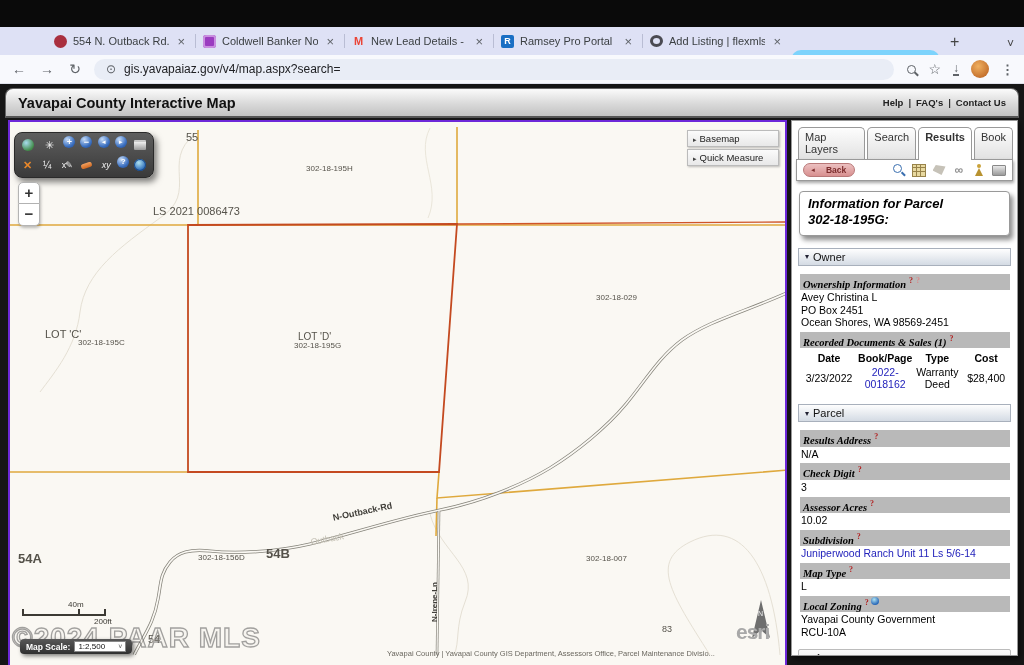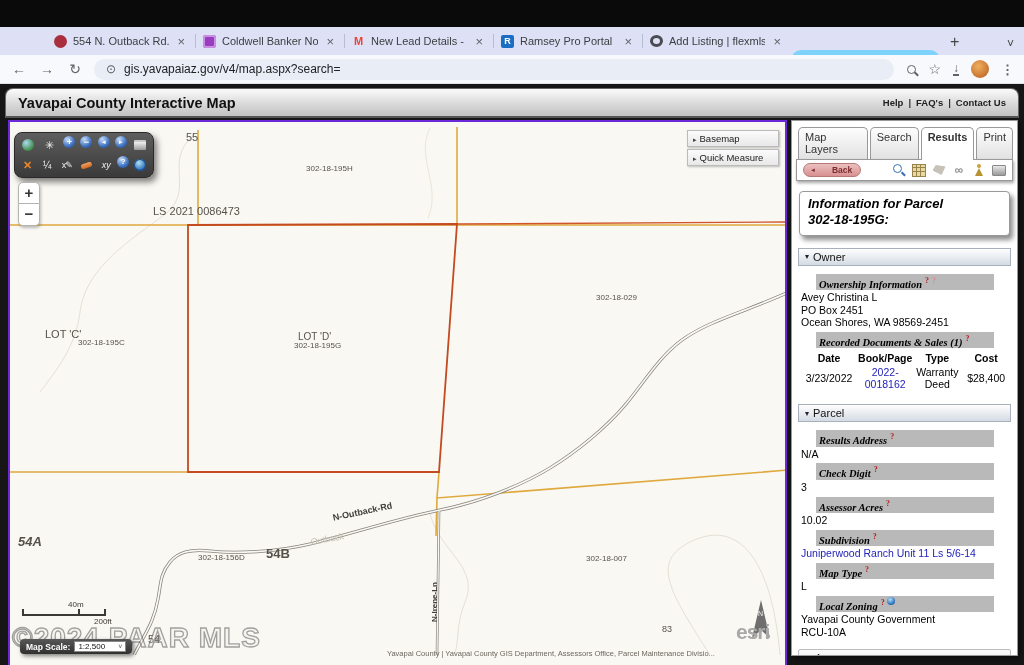--- a/index.html
+++ b/index.html
@@ -99,21 +99,21 @@
   .attribution { position:absolute; left:377px; top:527px; width:400px; font-size:7.5px; color:#6a675f; z-index:4; white-space:nowrap; }
   .esri-logo { position:absolute; left:726px; top:498px; font-size:21px; font-weight:bold; color:#a8a8a8; z-index:4; letter-spacing:-1px; }
 
   
   .panel { position:absolute; left:791px; top:36px; width:227px; height:536px; background:#fff; border:1px solid #999; box-shadow:2px 3px 5px rgba(0,0,0,.55);
     padding:6px 4px 4px; overflow:hidden; font-family:"Liberation Sans", sans-serif; }
   .ptabs { display:flex; gap:2px; padding-left:2px; }
   .ptab { font-size:11px; color:#333; background:linear-gradient(#fdfdfd,#e2e2e2); border:1px solid #999; border-bottom:none; border-radius:5px 5px 0 0; padding:3px 6px 4px; }
   .ptab.active { background:#fff; font-weight:bold; position:relative; z-index:2; padding-bottom:5px; margin-bottom:-1px; }
   .ptoolbar { border:1px solid #999; background:#fff; box-shadow:1px 2px 3px rgba(0,0,0,.35); display:flex; align-items:center; padding:3px 6px; position:relative; }
-  .back-btn { background:linear-gradient(#ecc0c0,#d89090); border:1px solid #b87878; border-radius:8px; color:#7c2c2c; font-size:8.5px; font-weight:bold; padding:1px 8px 1px 6px; display:flex; align-items:center; gap:16px; }
+  .back-btn { background:linear-gradient(#ecc0c0,#d89090); border:1px solid #b87878; border-radius:8px; color:#7c2c2c; font-size:8.5px; font-weight:bold; padding:1px 8px 1px 6px; display:flex; align-items:center; gap:10px; }
   .back-btn .arr { font-size:6px; }
   .pticons { margin-left:auto; display:flex; align-items:center; gap:6px; }
   .pt { width:14px; height:14px; display:flex; align-items:center; justify-content:center; position:relative; }
   .pt-magnifier::before { content:''; width:7px; height:7px; border:1.6px solid #3a6fb0; border-radius:50%; position:absolute; left:1px; top:1px; }
   .pt-magnifier::after { content:''; width:5px; height:1.6px; background:#3a6fb0; position:absolute; right:0; bottom:2px; transform:rotate(45deg); }
   .pt-grid::before { content:''; width:12px; height:11px; border:1px solid #98834a;
     background:linear-gradient(to right, transparent 2.5px, #98834a 2.5px 3.5px, transparent 3.5px 6.5px, #98834a 6.5px 7.5px, transparent 7.5px),
                linear-gradient(to bottom, transparent 2.5px, #98834a 2.5px 3.5px, transparent 3.5px 6.5px, #98834a 6.5px 7.5px, transparent 7.5px), #e8d9a0; }
   .pt-polygon::before { content:''; width:13px; height:10px; background:#c6c2b8; clip-path:polygon(0 55%, 25% 0, 100% 15%, 70% 100%); }
   .pt-link::before { content:'∞'; color:#909090; font-weight:bold; font-size:12px; }
@@ -121,21 +121,21 @@
   .pt-person::after { content:''; width:8px; height:8px; background:#b89230; clip-path:polygon(50% 0, 100% 100%, 0 100%); position:absolute; bottom:1px; left:3px; }
   .pt-print::before { content:''; width:13px; height:9px; background:linear-gradient(#e8e8e8,#9a9a9a); border:1px solid #888; border-radius:1px; }
 
   .pheading { margin:10px 3px 12px; padding:4px 8px 6px; border:1px solid #999; border-radius:4px; background:#fff;
     box-shadow:3px 4px 5px rgba(0,0,0,.45); font-size:13px; font-weight:bold; font-style:italic; color:#000; line-height:1.25; }
 
   .acc-hdr { margin:6px 2px 0; border:1px solid #a8b0bc; background:linear-gradient(#fefefe,#d4dbe4); padding:2px 6px; font-size:11px; color:#111; display:flex; align-items:center; gap:4px; }
   .acc-hdr .arr { font-size:8px; color:#223; }
   .acc-body { padding:5px 3px 6px 4px; font-size:10.5px; color:#000; }
 
-  .fbar { background:#b9b9b9; padding:0 3px; margin:3px 16px 1px; font-family:"Liberation Serif", serif; font-style:italic; font-weight:bold; font-size:10.5px; color:#000; line-height:13px; }
+  .fbar { background:#b9b9b9; padding:0 3px; margin:3px 0 1px; font-family:"Liberation Serif", serif; font-style:italic; font-weight:bold; font-size:10.5px; color:#000; line-height:13px; }
   .fbar .q { color:#b22222; font-size:8px; font-weight:bold; vertical-align:super; font-style:normal; margin-left:3px; }
   .fbar .q2 { color:#d98a8a; }
   .fbar .gl { display:inline-block; width:8px; height:8px; border-radius:50%; background:radial-gradient(circle at 40% 32%, #aee2f2, #2868b8 70%); vertical-align:super; margin-left:2px; }
   .fval { font-size:10.5px; line-height:1.2; white-space:pre-line; padding-left:1px; }
   .fval.link, a.plink { color:#2222bb; text-decoration:none; }
 
   table.sales { width:100%; border-collapse:collapse; margin-top:3px; font-size:10.5px; }
   table.sales th { font-weight:bold; text-align:center; padding:1px 0; }
   table.sales td { text-align:center; vertical-align:middle; line-height:1.1; padding:2px 1px; }
   td.bp { color:#2222bb; }
@@ -254,21 +254,21 @@
         <span class="mlabel" style="left: 296px; top: 43px; font-size: 8px;">302-18-195H</span>
         <span class="mlabel" style="left: 62px; top: 46px; font-size: 8px;">302-18-195E</span>
         <span class="mlabel" style="left: 143px; top: 84px; font-size: 11px;">LS 2021 0086473</span>
         <span class="mlabel" style="left: 35px; top: 207px; font-size: 11px;">LOT 'C'</span>
         <span class="mlabel" style="left: 68px; top: 217px; font-size: 8px;">302-18-195C</span>
         <span class="mlabel" style="left: 288px; top: 210px; font-size: 10px;">LOT 'D'</span>
         <span class="mlabel" style="left: 284px; top: 220px; font-size: 8px;">302-18-195G</span>
         <span class="mlabel" style="left: 586px; top: 172px; font-size: 8px;">302-18-029</span>
         <span class="mlabel" style="left: 188px; top: 432px; font-size: 8px;">302-18-156D</span>
         <span class="mlabel" style="left: 256px; top: 425px; font-size: 13px; font-weight: 600;">54B</span>
-        <span class="mlabel" style="left: 8px; top: 413px; font-size: 13px; font-weight: 600; font-style: italic;">54A</span>
+        <span class="mlabel" style="left: 8px; top: 430px; font-size: 13px; font-weight: 600;">54A</span>
         <span class="mlabel" style="left: 576px; top: 433px; font-size: 8px;">302-18-007</span>
         <span class="mlabel" style="left: 652px; top: 503px; font-size: 9px;">83</span>
         <span class="mlabel" style="left: 138px; top: 512px; font-size: 11px;">54</span>
         <span class="mlabel" style="left: 322px; top: 392px; font-size: 9px; transform: rotate(-12deg); font-weight: 700; color: rgb(63, 61, 56);">N-Outback-Rd</span>
         <span class="mlabel" style="left: 421px; top: 500px; font-size: 8px; transform: rotate(-90deg); font-weight: 700; color: rgb(63, 61, 56);">N-Irene-Ln</span>
         <span class="mlabel" style="left: 300px; top: 416px; font-size: 9px; transform: rotate(-10deg); color: rgb(196, 192, 180);">Outback</span>
       </div>
 
     <div class="map-toolbar">
       <div class="mt-row">
@@ -320,21 +320,21 @@
 
     <div class="attribution">Yavapai County | Yavapai County GIS Department, Assessors Office, Parcel Maintenance Divisio...</div>
     <div class="esri-logo">esri</div>
   </div>
 
   <div class="panel">
     <div class="ptabs">
         <div class="ptab">Map Layers</div>
         <div class="ptab">Search</div>
         <div class="ptab active">Results</div>
-        <div class="ptab">Print</div>
+        <div class="ptab">Book</div>
       </div>
 
     <div class="ptoolbar">
       <span class="back-btn">
           <span class="arr">◄</span>
           <span>Back</span>
         </span>
       <span class="pticons">
           <span class="pt pt-magnifier"></span>
           <span class="pt pt-grid"></span>

